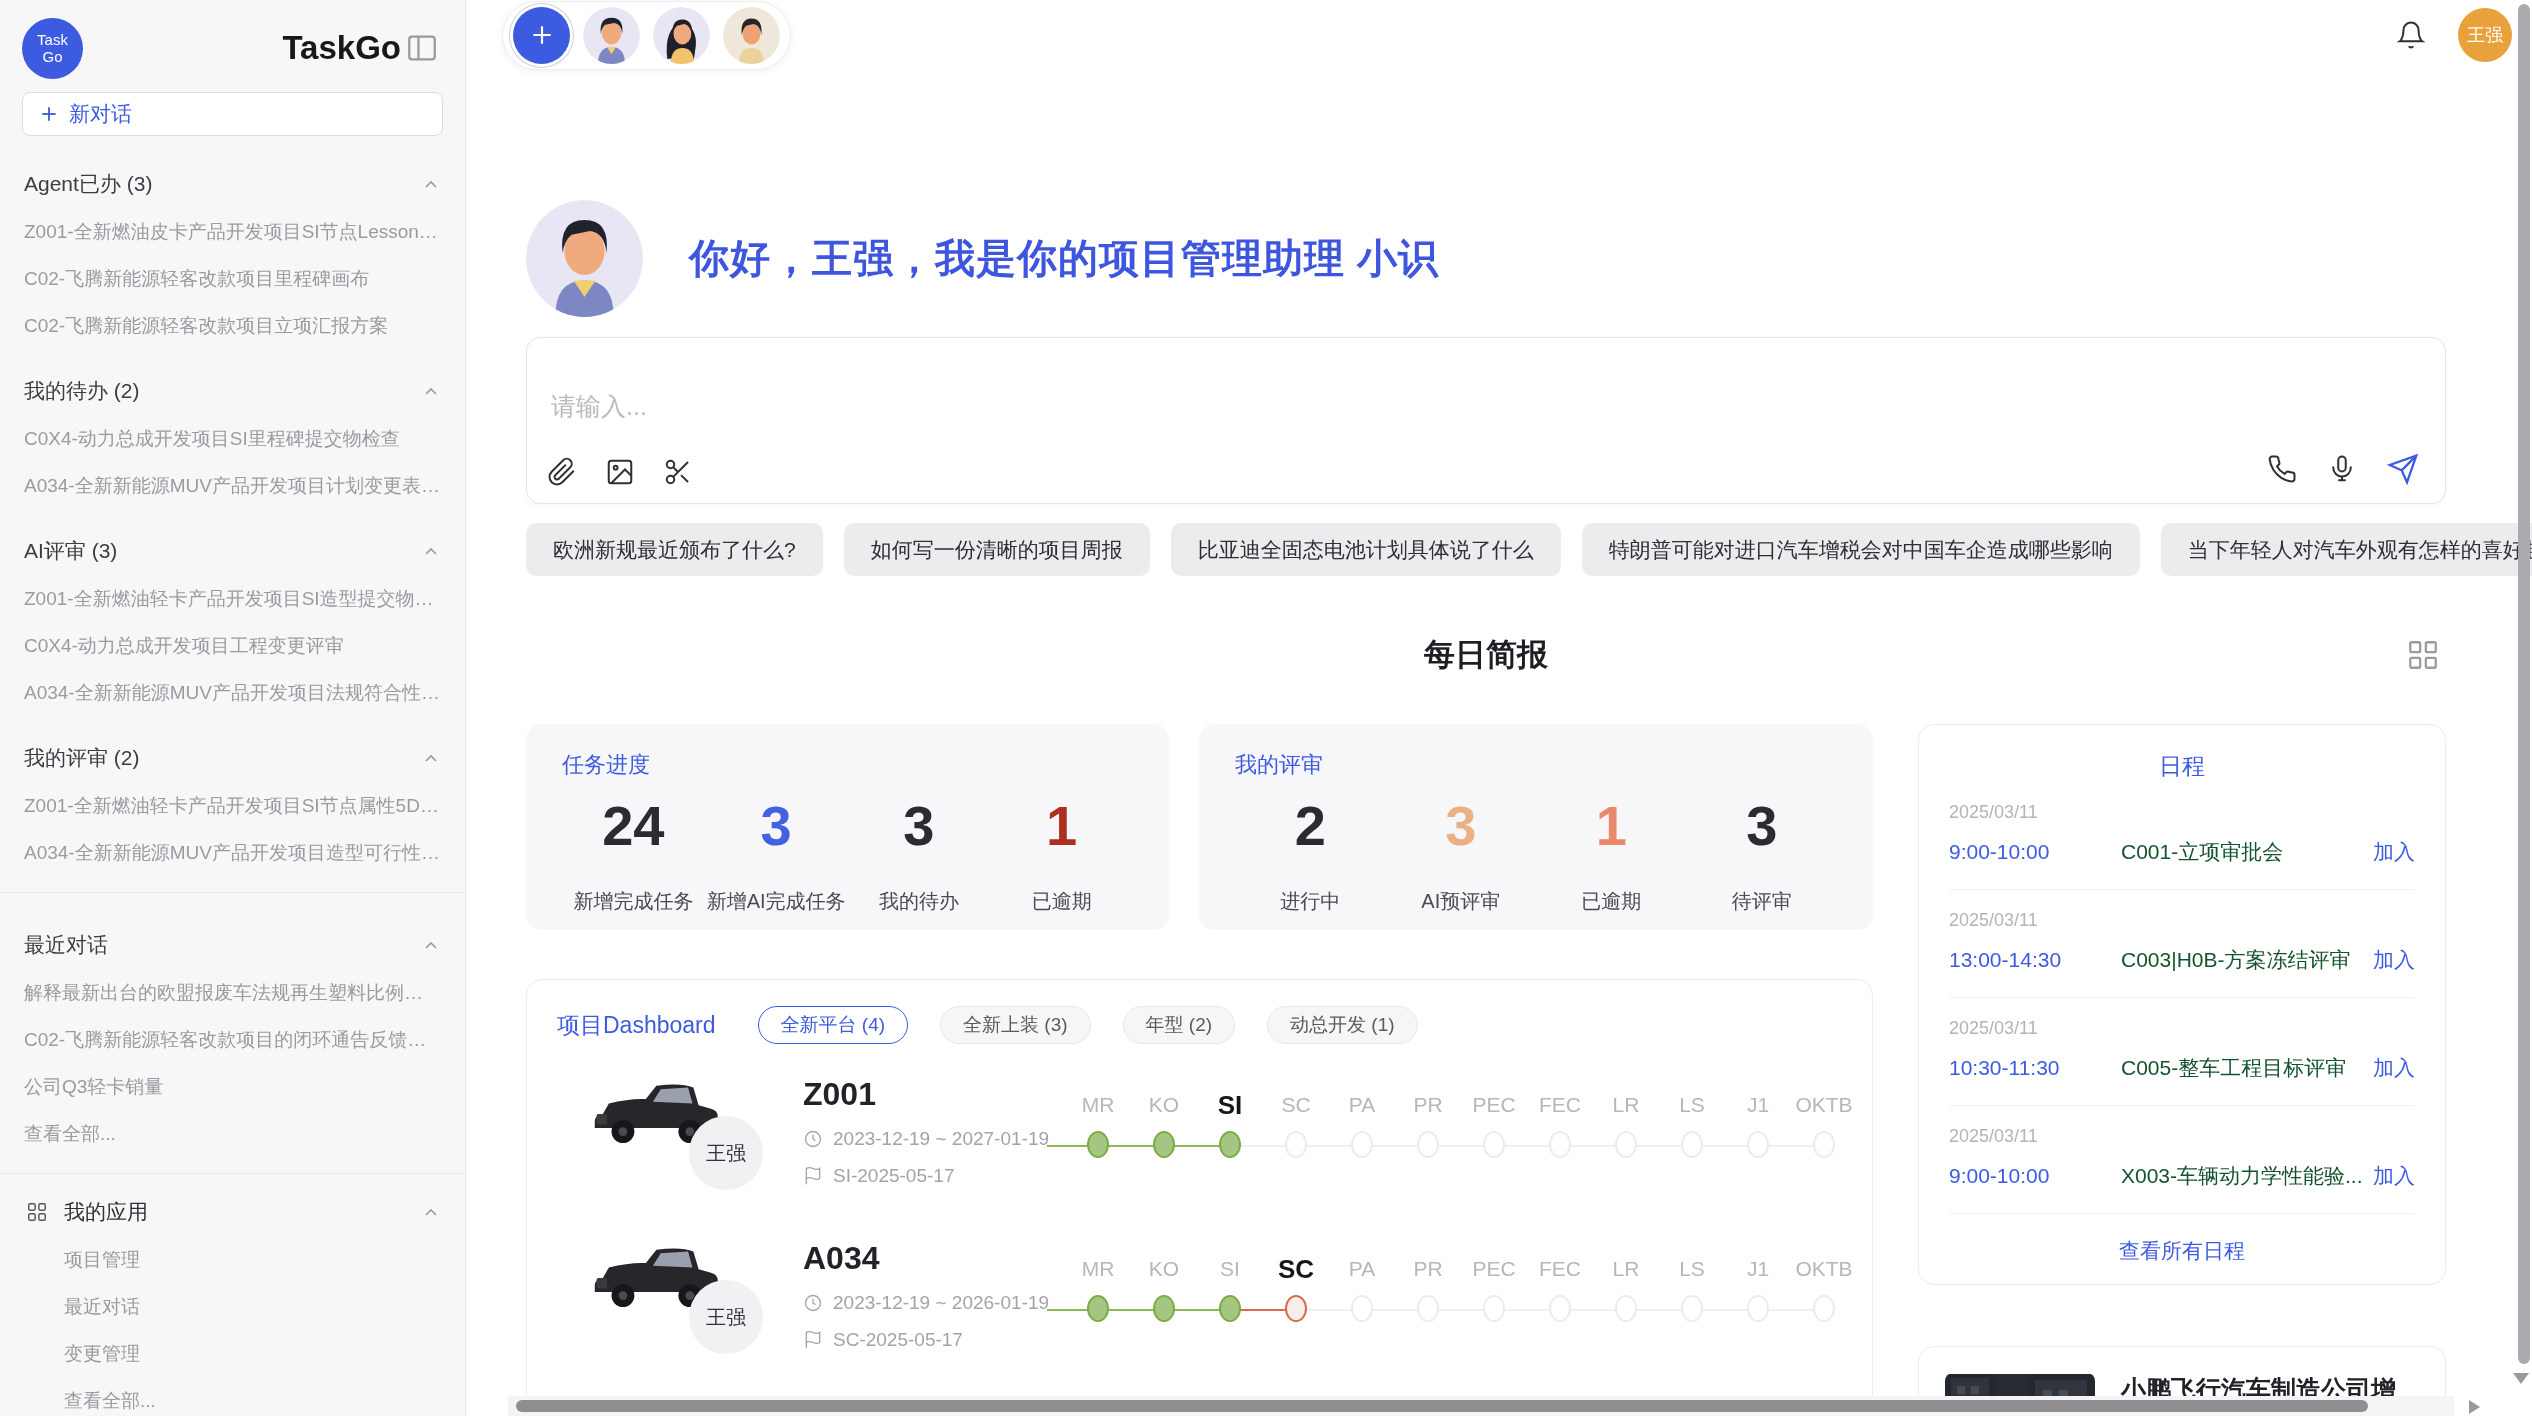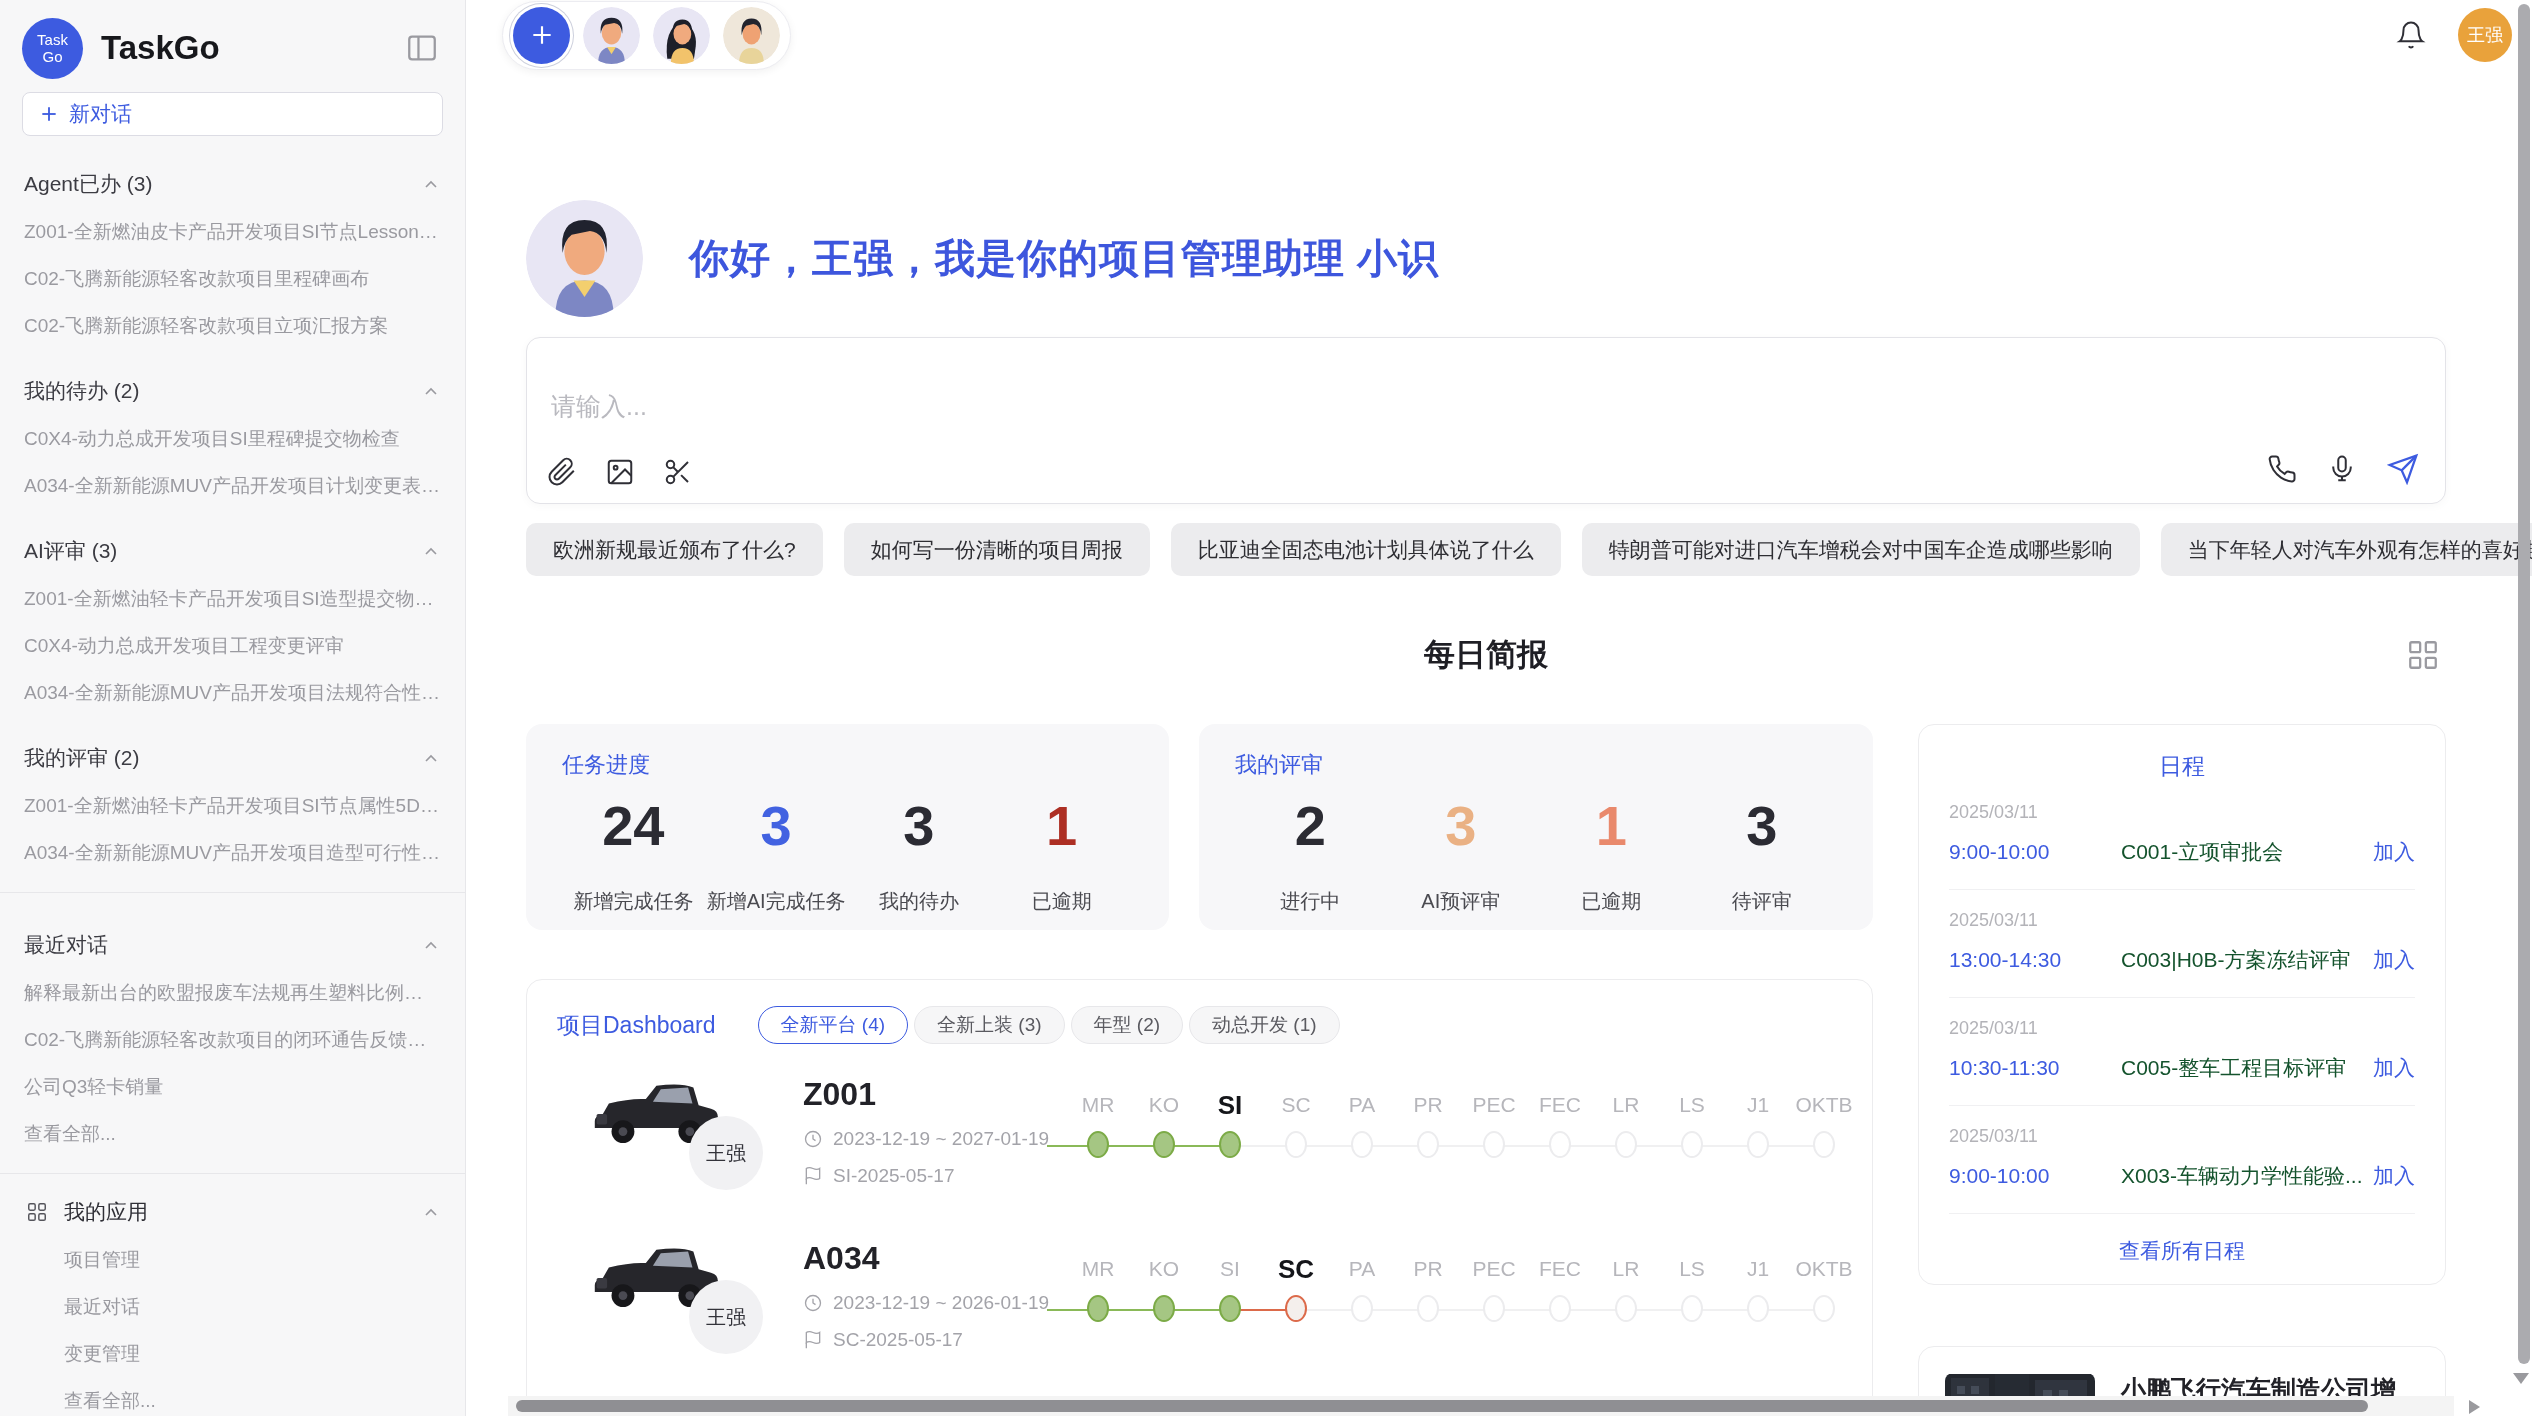--- a/index.html
+++ b/index.html
@@ -3,21 +3,21 @@
 <meta charset="utf-8">
 <style>
   * { margin:0; padding:0; box-sizing:border-box; }
   html,body { width:2532px; height:1416px; overflow:hidden; background:#fff;
     font-family:"Liberation Sans","DejaVu Sans",sans-serif; color:#333; }
   .app { position:relative; width:2532px; height:1416px; display:flex; overflow:hidden; }
 
   
   .sidebar { width:466px; min-width:466px; height:100%; background:#f7f7f8;
     border-right:1px solid #e7e7ea; padding:16px 0 0; overflow:hidden; }
-  .sb-head { display:flex; align-items:center; padding:0 22px; height:64px; }
+  .sb-head { display:flex; align-items:center; padding:0 22px; height:64px;text-align:right; }
   .logo { width:61px; height:61px; border-radius:50%; background:#3d5be0; color:#fff;
     display:flex; flex-direction:column; align-items:center; justify-content:center;
     font-size:15px; line-height:17px; }
   .app-title { font-size:33px; font-weight:700; color:#17181c; margin-left:18px; flex:1; }
   .collapse-btn { background:none; border:none; cursor:pointer; padding:4px; }
   .new-chat { display:flex; align-items:center; gap:10px; margin:12px 22px 0; height:44px;
     width:calc(100% - 44px); background:#fff; border:1px solid #dcdce4; border-radius:8px;
     padding:0 16px; color:#3d5be0; font-size:21px; cursor:pointer; }
   .sb-scroll { padding:10px 24px 0; }
   .sec-h { display:flex; align-items:center; justify-content:space-between;
@@ -83,21 +83,21 @@
   .stat-col { text-align:center; }
   .stat-val { font-size:56px; font-weight:600; color:#2b2b33; line-height:64px; }
   .stat-val.blue { color:#4262e1; } .stat-val.red { color:#ad2f24; }
   .stat-val.orange { color:#eab184; } .stat-val.salmon { color:#e9896c; }
   .stat-lbl { margin-top:30px; font-size:20px; color:#4a4a50; }
 
   .dash-card { margin-top:49px; background:#fff; border:1px solid #ececee; border-radius:16px;
     width:1347px; height:440px; padding:26px 30px 0; overflow:hidden; }
   .dash-head { display:flex; align-items:center; gap:42px; }
   .dash-title { font-size:23px; color:#3d5be0; }
-  .pills { display:flex; gap:6px; }
+  .pills { display:flex; gap:32px; }
   .pill { height:38px; line-height:36px; padding:0 22px; border-radius:19px; font-size:19px;
     background:#f6f6f7; border:1px solid #e7e7ea; color:#5a5a60; cursor:pointer; }
   .pill.active { background:#fff; border-color:#3d5be0; color:#3d5be0; }
 
   .prow { display:flex; margin-top:26px; height:150px; cursor:pointer; }
   .prow + .prow { margin-top:14px; }
   .truckwrap { position:relative; width:208px; min-width:208px; margin-left:20px; }
   .owner-badge { position:absolute; left:112px; top:46px; width:74px; height:74px; border-radius:50%;
     background:#f1f1f3; display:flex; align-items:center; justify-content:center;
     font-size:20px; color:#33333a; }

